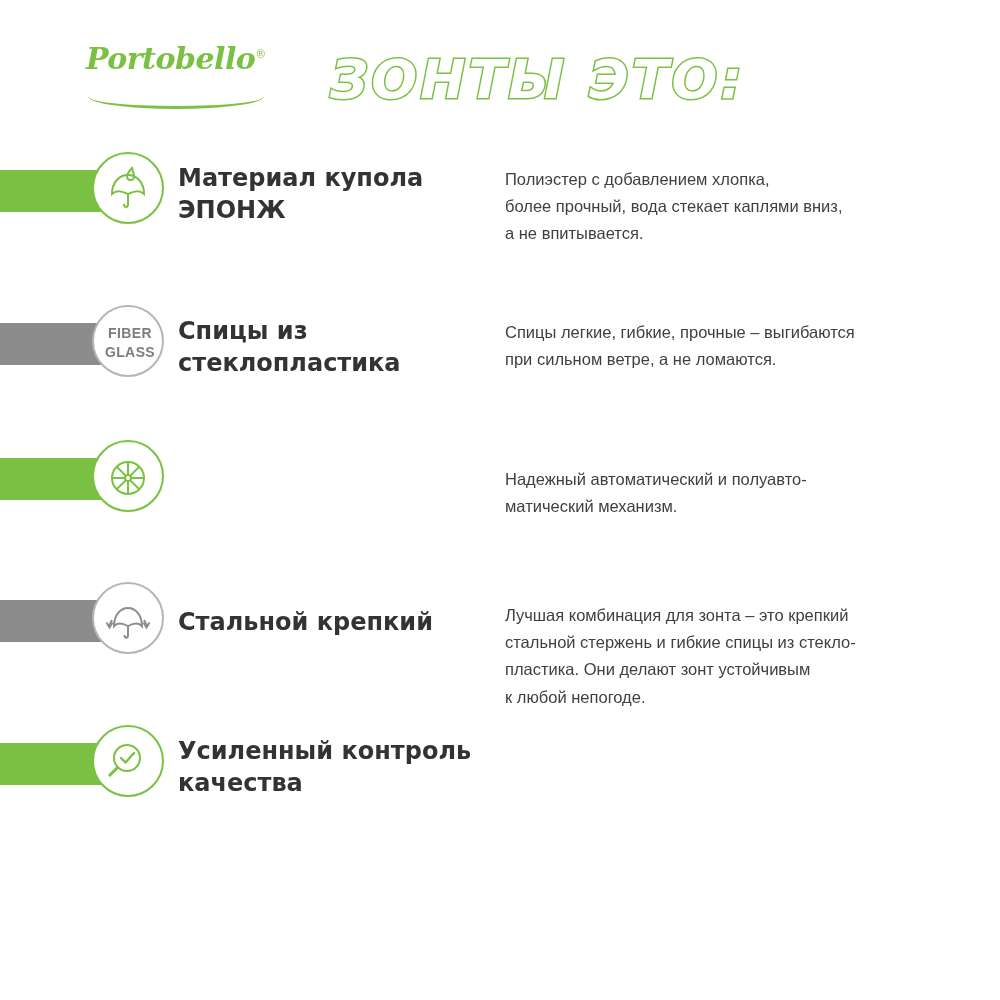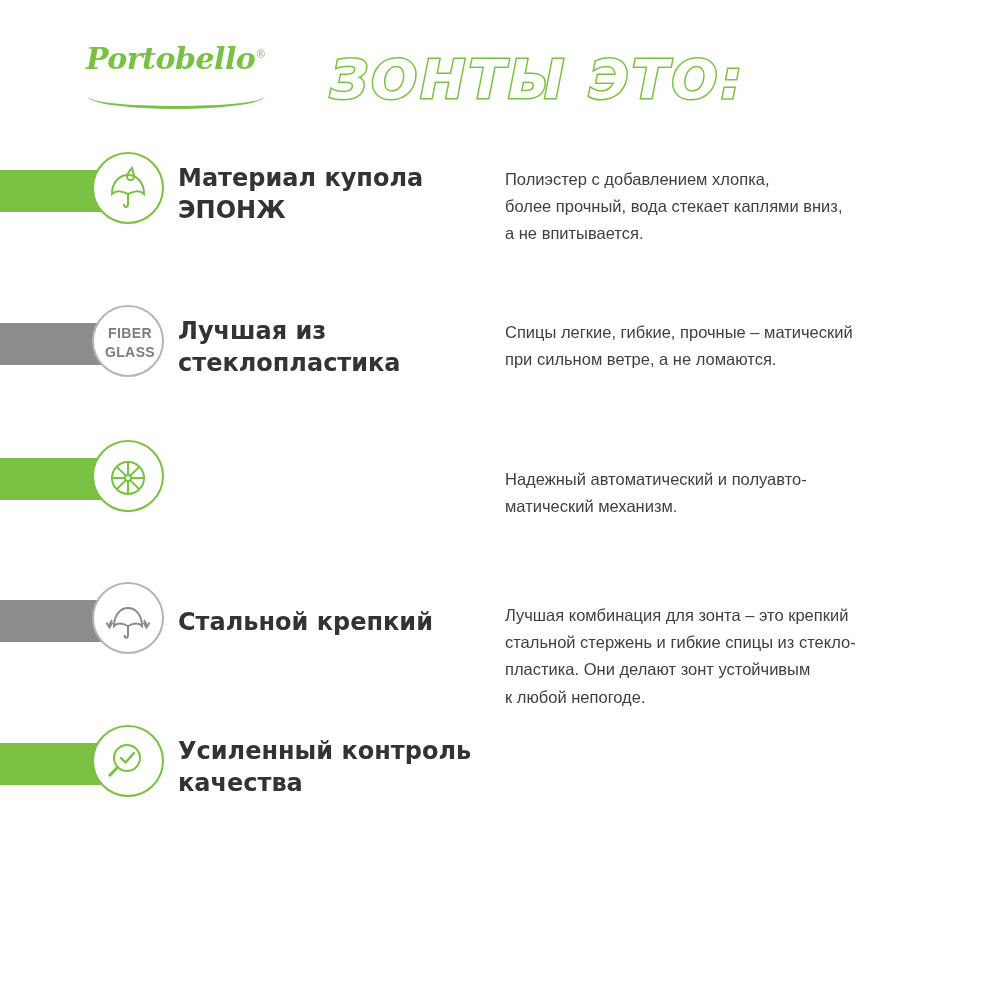--- a/index.html
+++ b/index.html
@@ -172,23 +172,23 @@
 </div>
 
 <div class="row" style="top:305px;">
   <div class="bar gray"></div>
   <div class="badge gray">
     <div class="fiberglass">
       <span>FIBER</span>
       <span>GLASS</span>
     </div>
   </div>
-  <div class="feature-title" style="top:10px;">Лучшая из
+  <div class="feature-title" style="top:10px;">Спицы из
 стеклопластика</div>
-  <div class="feature-desc" style="top:14px;">Спицы легкие, гибкие, прочные – матический
+  <div class="feature-desc" style="top:14px;">Спицы легкие, гибкие, прочные – выгибаются
 при сильном ветре, а не ломаются.</div>
 </div>
 
 <div class="row" style="top:440px;">
   <div class="bar green"></div>
   <div class="badge green">
     <svg width="68" height="68" viewBox="0 0 68 68">
       <circle cx="34" cy="36" r="16" fill="none" stroke="#7ac143" stroke-width="2"></circle>
       <circle cx="34" cy="36" r="3" fill="none" stroke="#7ac143" stroke-width="2"></circle>
       <line x1="34" y1="20" x2="34" y2="33" stroke="#7ac143" stroke-width="2"></line>

